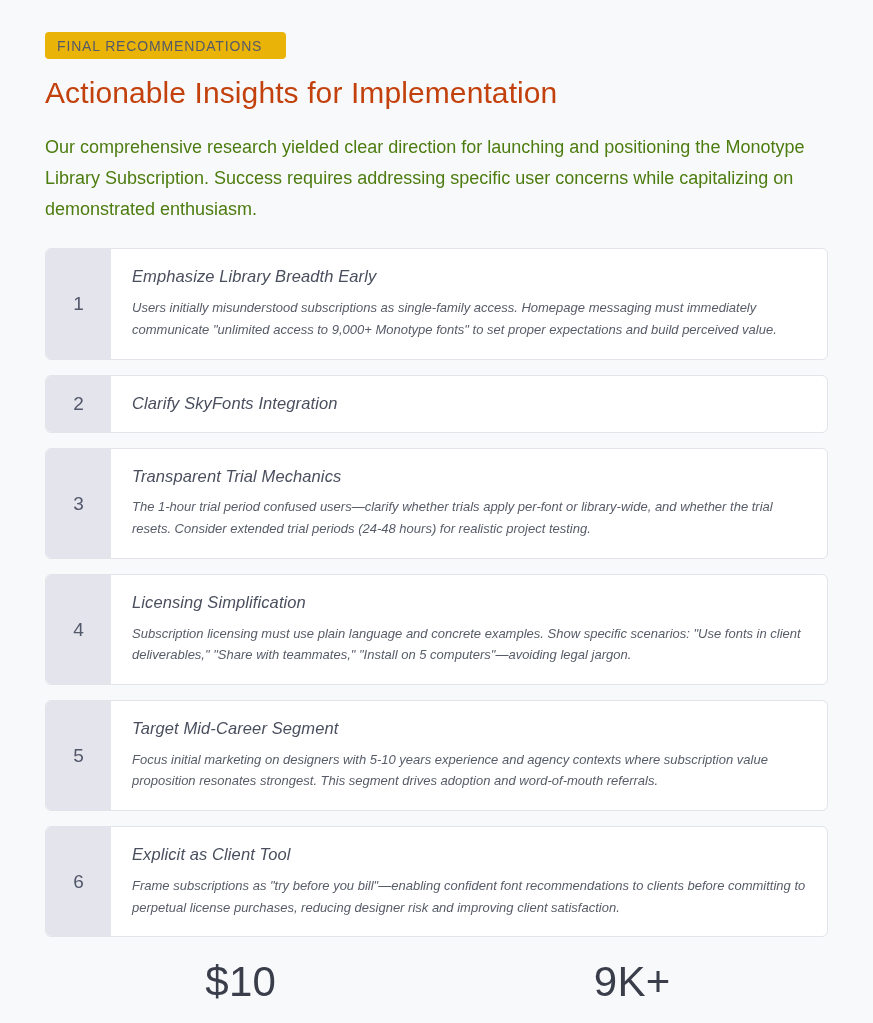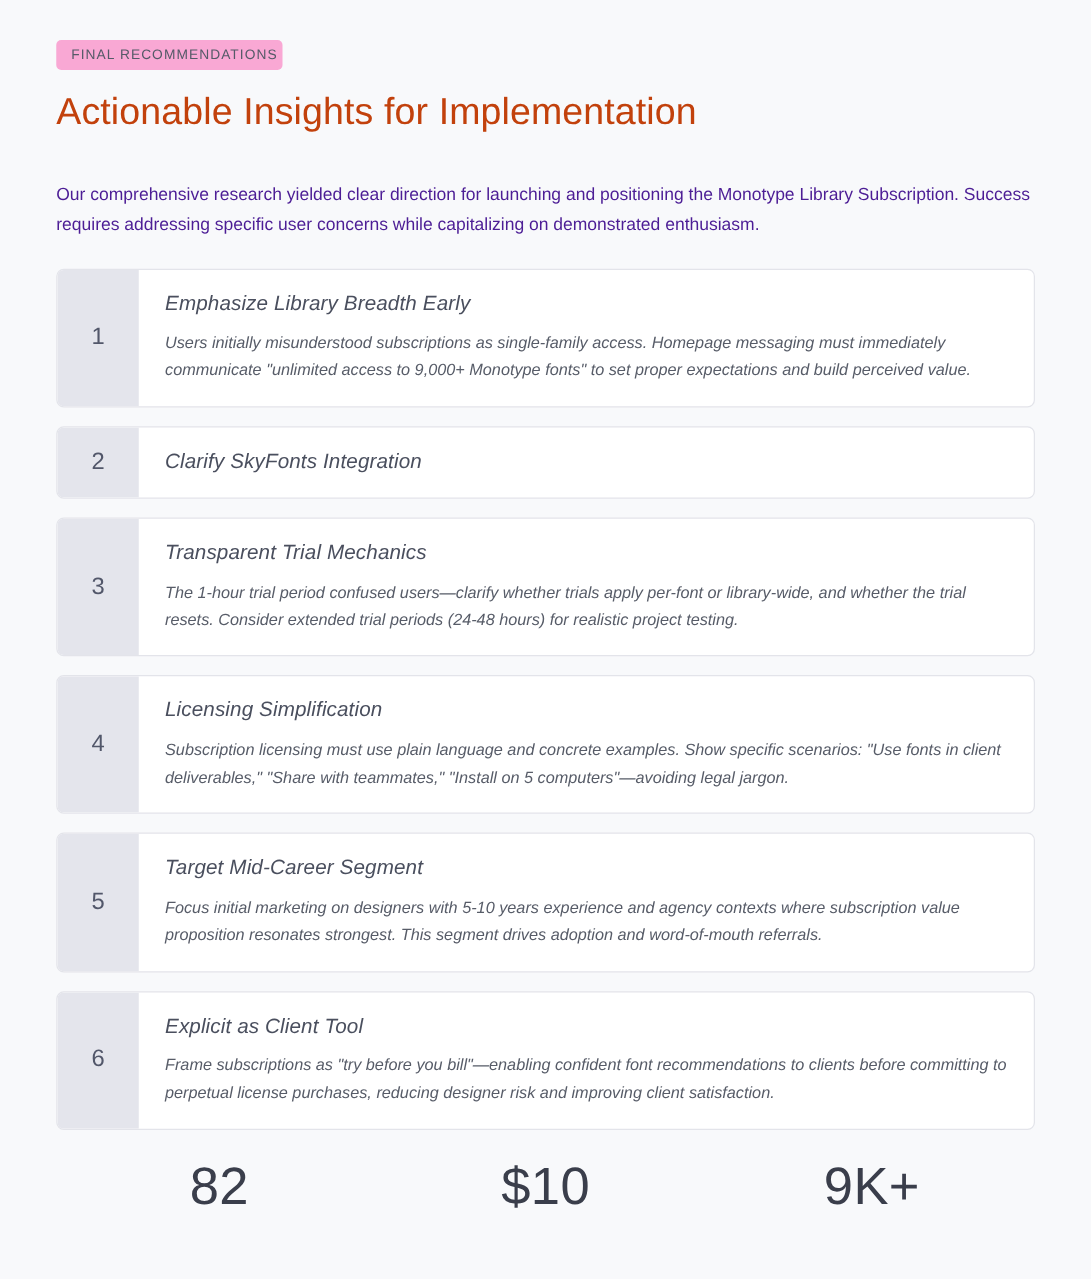--- a/index.html
+++ b/index.html
@@ -20,45 +20,45 @@
   .page {
     width: 873px;
     min-height: 1023px;
     background: #f8f9fb;
     padding: 32px 45px 0 45px;
   }
 
   
   .eyebrow {
     display: inline-block;
-    background: #f9a8d4;
+    background: #eab308;
     color: #555a68;
-    font-size: 11px;
+    font-size: 14px;
     letter-spacing: 0.85px;
     font-weight: 400;
-    padding: 7px 4px 6px 12px;
+    padding: 7px 24px 6px 12px;
     border-radius: 4px;
     text-transform: uppercase;
     line-height: 1;
   }
 
   .page-title {
     margin-top: 16px;
     font-size: 30px;
     font-weight: 300;
     color: #c2410c;
     letter-spacing: 0.1px;
     line-height: 1.22;
   }
 
   .intro {
-    margin-top: 34px;
-    font-size: 14px;
+    margin-top: 20px;
+    font-size: 18px;
     line-height: 1.72;
-    color: #4c1d95;
+    color: #4d7c0f;
     max-width: 786px;
     font-weight: 400;
   }
 
   
   .rec-list {
     margin-top: 24px;
   }
 
   .rec-card {
@@ -182,24 +182,20 @@
       <div class="rec-body">
         <div class="rec-title">Explicit as Client Tool</div>
         <div class="rec-desc">Frame subscriptions as "try before you bill"—enabling confident font recommendations to clients before committing to perpetual license purchases, reducing designer risk and improving client satisfaction.</div>
       </div>
     </div>
 
   </div>
 
   <div class="stats">
 
-    <div class="stat">
-      <div class="stat-value">82</div>
-
-    </div>
 
     <div class="stat">
       <div class="stat-value">$10</div>
 
     </div>
 
     <div class="stat">
       <div class="stat-value">9K+</div>
 
     </div>

